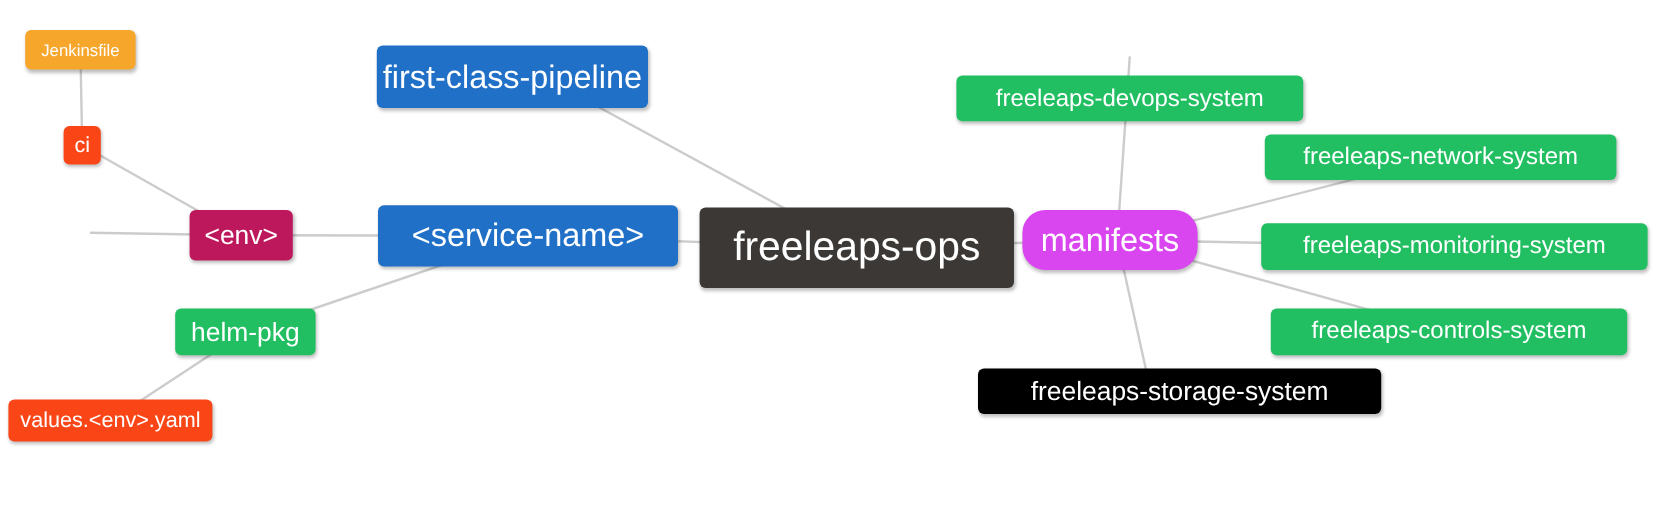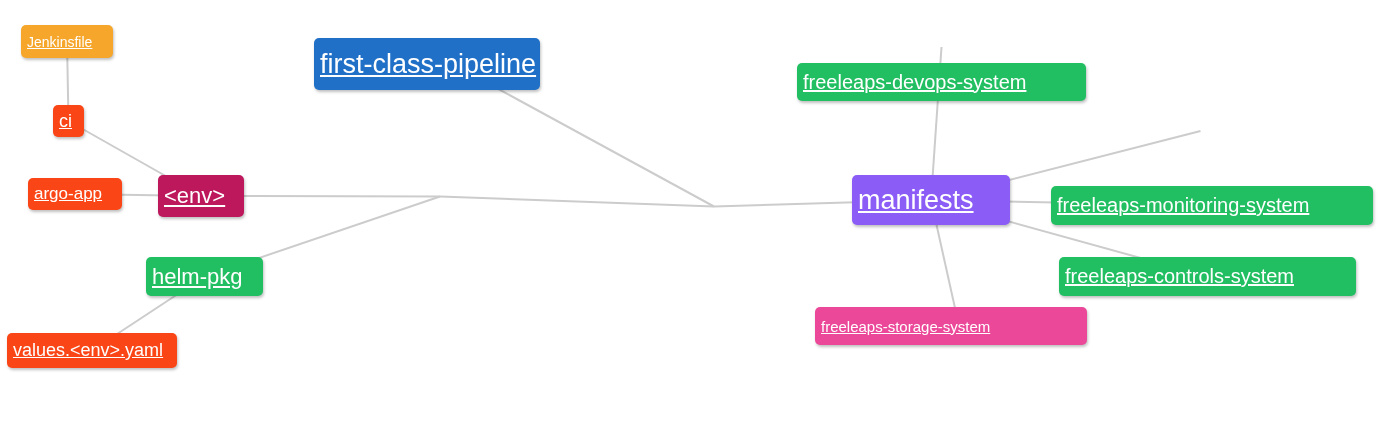--- a/index.html
+++ b/index.html
@@ -20,28 +20,28 @@
     left: 0; top: 0;
     width: 1390px;
     height: 421px;
     z-index: 1;
   }
   .node {
     position: absolute;
     z-index: 2;
     display: flex;
     align-items: center;
+    justify-content: center;
     color: #ffffff;
     border-radius: 5px;
     box-shadow: 1px 2px 3px rgba(0,0,0,0.25);
     white-space: nowrap;
     cursor: pointer;
     box-sizing: border-box;
     padding: 16px 6px;
-    text-decoration: underline;
   }
 </style>
 </head>
 <body>
 
 <div class="canvas">
   <svg class="connector-layer" xmlns="http://www.w3.org/2000/svg" viewBox="0 0 1390 421">
       <line x1="67" y1="41.5" x2="68.5" y2="121" stroke="#CCCCCC" stroke-width="2"></line>
       <line x1="68.5" y1="121" x2="201" y2="196" stroke="#CCCCCC" stroke-width="2"></line>
       <line x1="75" y1="194" x2="201" y2="196" stroke="#CCCCCC" stroke-width="2"></line>
@@ -56,43 +56,49 @@
       <line x1="931" y1="200" x2="1212" y2="205.5" stroke="#CCCCCC" stroke-width="2"></line>
       <line x1="931" y1="200" x2="1207.5" y2="276.5" stroke="#CCCCCC" stroke-width="2"></line>
       <line x1="931" y1="200" x2="959" y2="326" stroke="#CCCCCC" stroke-width="2"></line>
     </svg>
 <div class="node" style="left: 21px; top: 25px; width: 92px; height: 33px; background: rgb(246, 166, 43); font-size: 14px;">
       <span>Jenkinsfile</span>
     </div>
     <div class="node" style="left: 53px; top: 105px; width: 31px; height: 32px; background: rgb(250, 70, 22); font-size: 18px;">
       <span>ci</span>
     </div>
-    <div class="node" style="left: 28px; top: 178px; width: 94px; height: 32px; background: rgb(250, 70, 22); font-size: 17px;">
-      <span>argo-app</span>
-    </div>
     <div class="node" style="left: 158px; top: 175px; width: 86px; height: 42px; background: #be185d; font-size: 22px;">
       <span>&lt;env&gt;</span>
     </div>
     <div class="node" style="left: 7px; top: 333px; width: 170px; height: 35px; background: rgb(250, 70, 22); font-size: 18px;">
       <span>values.&lt;env&gt;.yaml</span>
     </div>
     <div class="node" style="left: 146px; top: 257px; width: 117px; height: 39px; background: rgb(34, 191, 98); font-size: 22px;">
       <span>helm-pkg</span>
     </div>
     <div class="node" style="left: 314px; top: 38px; width: 226px; height: 52px; background: rgb(32, 112, 200); font-size: 27px;">
       <span>first-class-pipeline</span>
     </div>
-    <div class="node" style="left: 852px; top: 175px; width: 158px; height: 50px; background: #8b5cf6; font-size: 27px;">
+    <div class="node" style="left: 315px; top: 171px; width: 250px; height: 51px; background: rgb(32, 112, 200); font-size: 27px;">
+      <span>&lt;service-name&gt;</span>
+    </div>
+    <div class="node" style="left: 583px; top: 173px; width: 262px; height: 67px; background: rgb(59, 56, 53); font-size: 34px;">
+      <span>freeleaps-ops</span>
+    </div>
+    <div class="node" style="left: 852px; top: 175px; width: 146px; height: 50px; background: #d946ef; font-size: 27px; border-radius: 19px;">
       <span>manifests</span>
     </div>
     <div class="node" style="left: 797px; top: 28px; width: 289px; height: 38px; background: rgb(34, 191, 98); font-size: 20px; margin-top: 35px;">
       <span>freeleaps-devops-system</span>
+    </div>
+    <div class="node" style="left: 1054px; top: 112px; width: 293px; height: 38px; background: rgb(34, 191, 98); font-size: 20px;">
+      <span>freeleaps-network-system</span>
     </div>
     <div class="node" style="left: 1051px; top: 186px; width: 322px; height: 39px; background: rgb(34, 191, 98); font-size: 20px;">
       <span>freeleaps-monitoring-system</span>
     </div>
     <div class="node" style="left: 1059px; top: 257px; width: 297px; height: 39px; background: rgb(34, 191, 98); font-size: 20px;">
       <span>freeleaps-controls-system</span>
     </div>
-    <div class="node" style="left: 815px; top: 307px; width: 272px; height: 38px; background: #ec4899; font-size: 15px;">
+    <div class="node" style="left: 815px; top: 307px; width: 336px; height: 38px; background: #000000; font-size: 22px;">
       <span>freeleaps-storage-system</span>
     </div>
   </div>
 
 </body></html>

